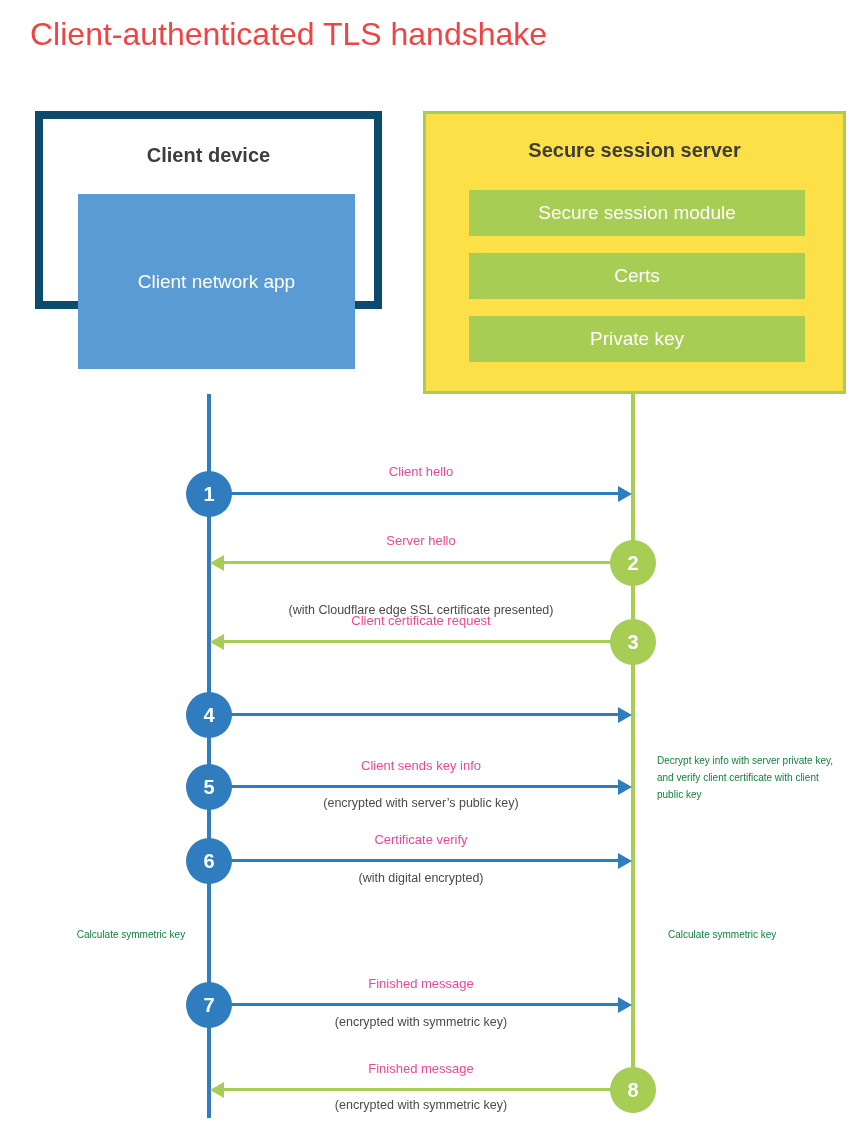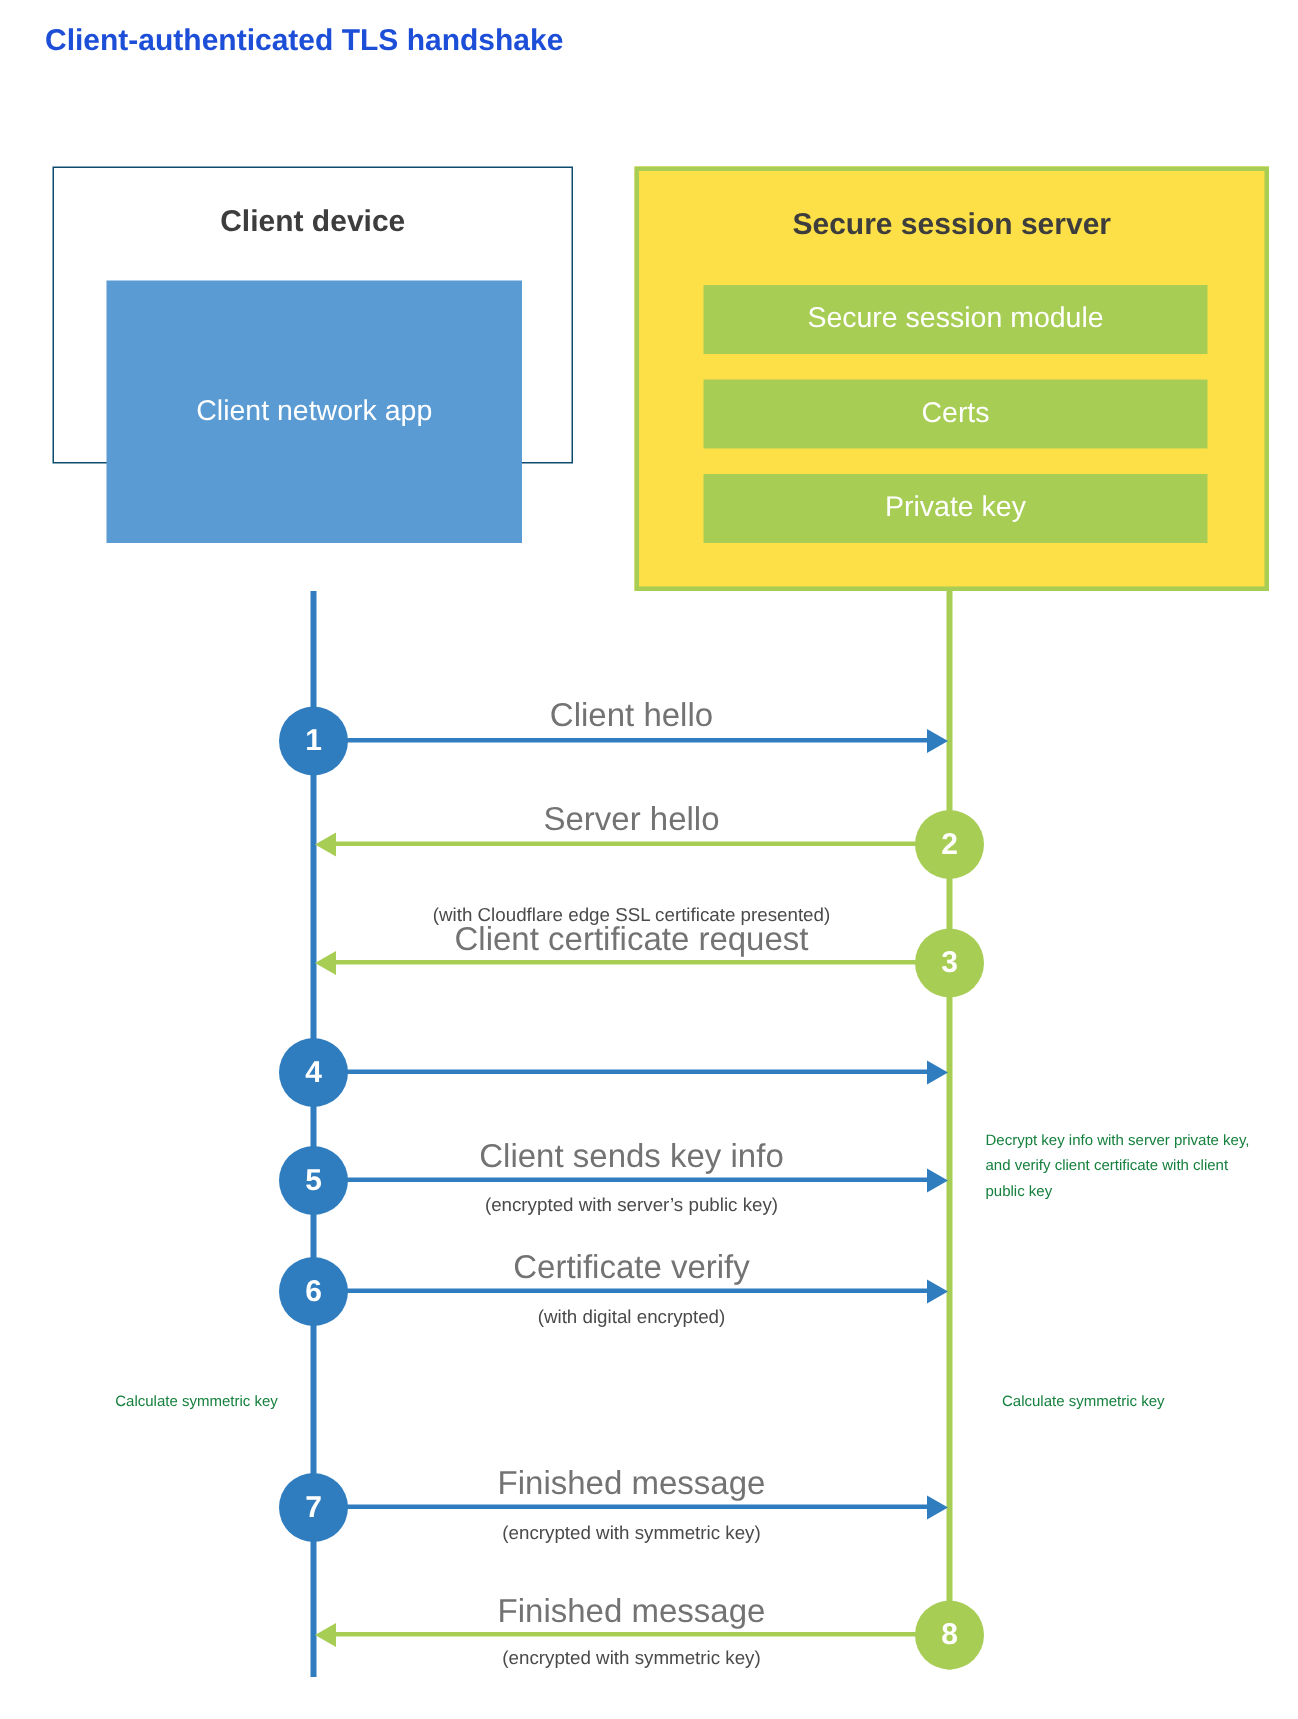--- a/index.html
+++ b/index.html
@@ -1,22 +1,22 @@
 <!DOCTYPE html>
 <html><head>
 <meta charset="utf-8">
 <style>
   * { box-sizing: border-box; }
   body { margin:0; background:#ffffff; font-family:"Liberation Sans", sans-serif; }
   .canvas { position:relative; width:865px; height:1146px; background:#ffffff; overflow:hidden; }
 
-  .page-title { position:absolute; left:30px; top:16px; font-size:20px; font-weight:700; color:#1d4ed8; }
+  .page-title { position:absolute; left:30px; top:16px; font-size:32px; font-weight:400; color:#ef4444; }
 
   
-  .client-box { position:absolute; left:35px; top:111px; width:347px; height:198px; border:1px solid #0c4a6e; background:#fff; }
+  .client-box { position:absolute; left:35px; top:111px; width:347px; height:198px; border:8px solid #0c4a6e; background:#fff; }
   .server-box { position:absolute; left:423px; top:111px; width:423px; height:283px; border:3px solid #a7cd55; background:#fde047; }
   .box-title { position:absolute; left:0; right:0; top:25px; text-align:center; font-size:20px; font-weight:700; color:#3d3d3d; }
   .client-app { position:absolute; left:35px; top:75px; width:277px; height:175px; background:#5b9bd3; color:#fff; display:flex; align-items:center; justify-content:center; text-align:center; font-size:19px; line-height:26px; }
   .client-app span { display:inline-block; max-width:170px; }
   .server-bar { position:absolute; left:43px; width:336px; height:46px; background:#a7cd55; color:#fff; display:flex; align-items:center; justify-content:center; font-size:19px; }
 
   
   .lifeline { position:absolute; width:4px; }
   .lifeline.blue { left:207px; top:394px; height:724px; background:#2f7dbf; }
   .lifeline.green { left:631px; top:394px; height:719px; background:#a7cd55; }
@@ -28,21 +28,21 @@
 
   
   .arrow { position:absolute; height:3px; background-color:currentColor; }
   .arrow.blue { color:#2f7dbf; }
   .arrow.green { color:#a7cd55; }
   .head { position:absolute; top:-6px; width:0; height:0; border-top:8px solid transparent; border-bottom:8px solid transparent; }
   .arrow.right .head { right:-14px; border-left:14px solid currentColor; }
   .arrow.left  .head { left:-14px;  border-right:14px solid currentColor; }
 
   
-  .msg-label { position:absolute; left:211px; width:420px; text-align:center; font-size:22px; color:#737373; }
+  .msg-label { position:absolute; left:211px; width:420px; text-align:center; font-size:13px; color:#ec4899; }
   .msg-sub { position:absolute; left:211px; width:420px; text-align:center; font-size:12.5px; color:#4a4a4a; }
 
   
   .note { position:absolute; font-size:10px; line-height:17px; color:#15803d; }
   .note.decrypt { left:657px; top:752px; width:180px; text-align:left; }
   .note.calc-left { left:51px; top:926px; width:160px; text-align:center; }
   .note.calc-right { left:668px; top:926px; width:110px; text-align:left; }
 </style>
 </head>
 <body>

